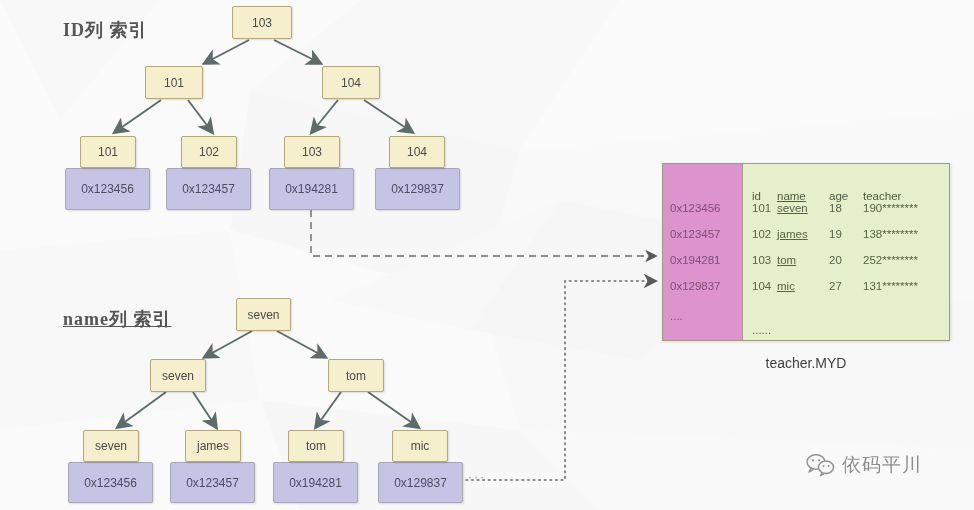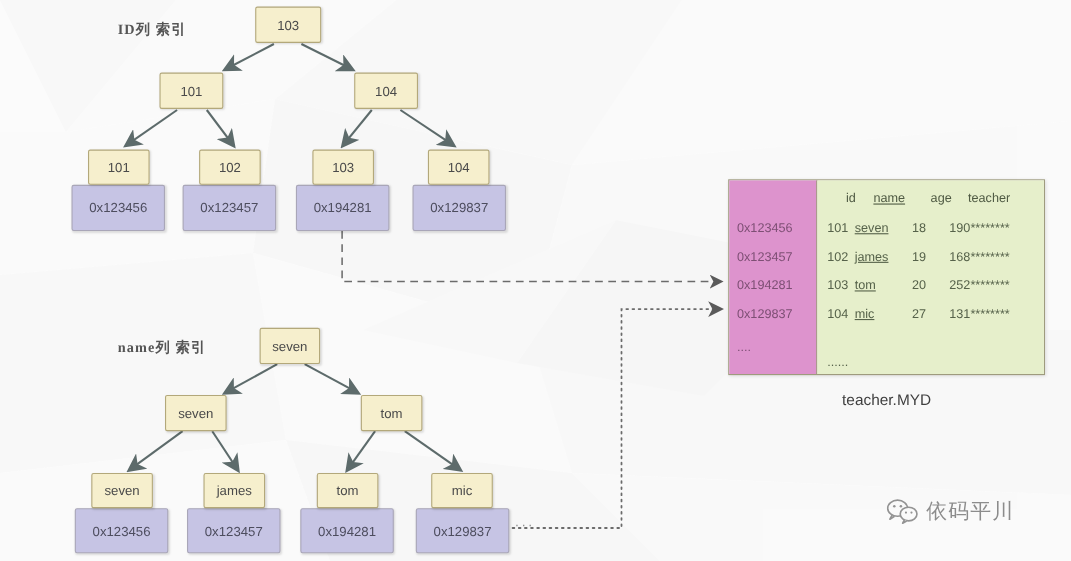--- a/index.html
+++ b/index.html
@@ -36,25 +36,24 @@
     display:flex;align-items:center;justify-content:center;
     box-shadow:1px 1px 2px rgba(0,0,0,.12);
     box-sizing:border-box;
   }
 
   
   .section-label{
     position:absolute;z-index:5;
     font-family:"Liberation Serif","DejaVu Serif",serif;
     font-weight:bold;
-    font-size:13px;
+    font-size:18px;
     color:#555;
     letter-spacing:1px;
     white-space:nowrap;
-    margin-left:44px;
   }
 
   
   #datafile{
     position:absolute;z-index:4;
     left:662px;top:163px;width:288px;height:178px;
     border:1px solid #9e9b7e;
     display:flex;
     box-sizing:border-box;
     box-shadow:1px 1px 3px rgba(0,0,0,.12);
@@ -186,21 +185,21 @@
 
   <div class="key-box" style="left:181px;top:136px;width:56px;height:32px;">102</div>
   <div class="ptr-box" style="left:166px;top:168px;width:85px;height:42px;">0x123457</div>
 
   <div class="key-box" style="left:284px;top:136px;width:56px;height:32px;">103</div>
   <div class="ptr-box" style="left:269px;top:168px;width:85px;height:42px;">0x194281</div>
 
   <div class="key-box" style="left:389px;top:136px;width:56px;height:32px;">104</div>
   <div class="ptr-box" style="left:375px;top:168px;width:85px;height:42px;">0x129837</div>
 
-  <div class="section-label" style="left:63px;top:307px;">name列 索引</div>
+  <div class="section-label" style="left:63px;top:307px;text-decoration:underline;">name列 索引</div>
 
   <div class="key-box" style="left:236px;top:298px;width:55px;height:33px;">seven</div>
 
   <div class="key-box" style="left:150px;top:359px;width:56px;height:33px;">seven</div>
   <div class="key-box" style="left:328px;top:359px;width:56px;height:33px;">tom</div>
 
   <div class="key-box" style="left:83px;top:430px;width:56px;height:32px;">seven</div>
   <div class="ptr-box" style="left:68px;top:462px;width:85px;height:41px;">0x123456</div>
 
   <div class="key-box" style="left:185px;top:430px;width:56px;height:32px;">james</div>
@@ -218,38 +217,38 @@
 
     <div id="ptr-col">
       <div class="pv" style="top:38px;">0x123456</div>
       <div class="pv" style="top:64px;">0x123457</div>
       <div class="pv" style="top:90px;">0x194281</div>
       <div class="pv" style="top:116px;">0x129837</div>
       <div class="pv" style="top:146px;">....</div>
     </div>
 
     <div id="rows-col">
-      <div class="trow head" style="top:11px;padding-left:17px;">
+      <div class="trow head" style="top:26px;">
         <span class="c-id">id</span>
         <span class="c-name">name</span>
         <span class="c-age">age</span>
         <span class="c-phone">teacher</span>
       </div>
 
       <div class="trow" style="top:38px;">
         <span class="c-id">101</span>
         <span class="c-name">seven</span>
         <span class="c-age">18</span>
         <span class="c-phone">190********</span>
       </div>
       <div class="trow" style="top:64px;">
         <span class="c-id">102</span>
         <span class="c-name">james</span>
         <span class="c-age">19</span>
-        <span class="c-phone">168********</span>
+        <span class="c-phone">138********</span>
       </div>
       <div class="trow" style="top:90px;">
         <span class="c-id">103</span>
         <span class="c-name">tom</span>
         <span class="c-age">20</span>
         <span class="c-phone">252********</span>
       </div>
       <div class="trow" style="top:116px;">
         <span class="c-id">104</span>
         <span class="c-name">mic</span>

